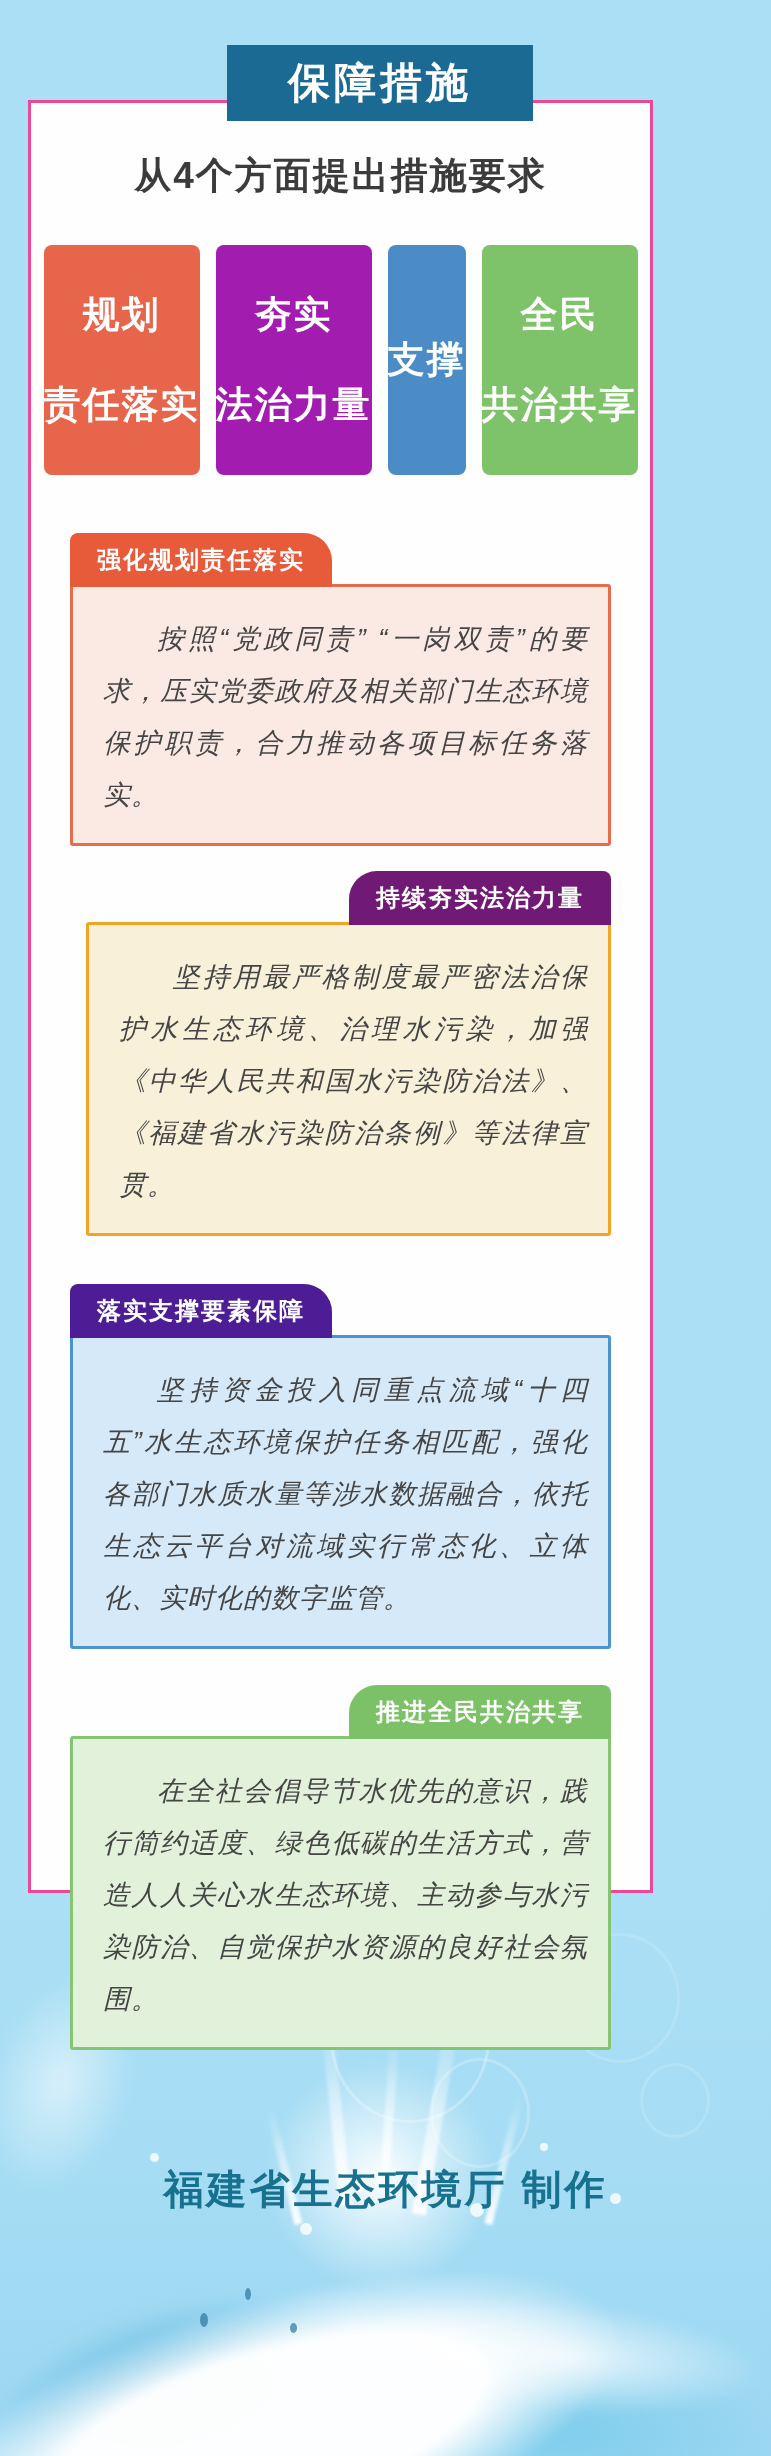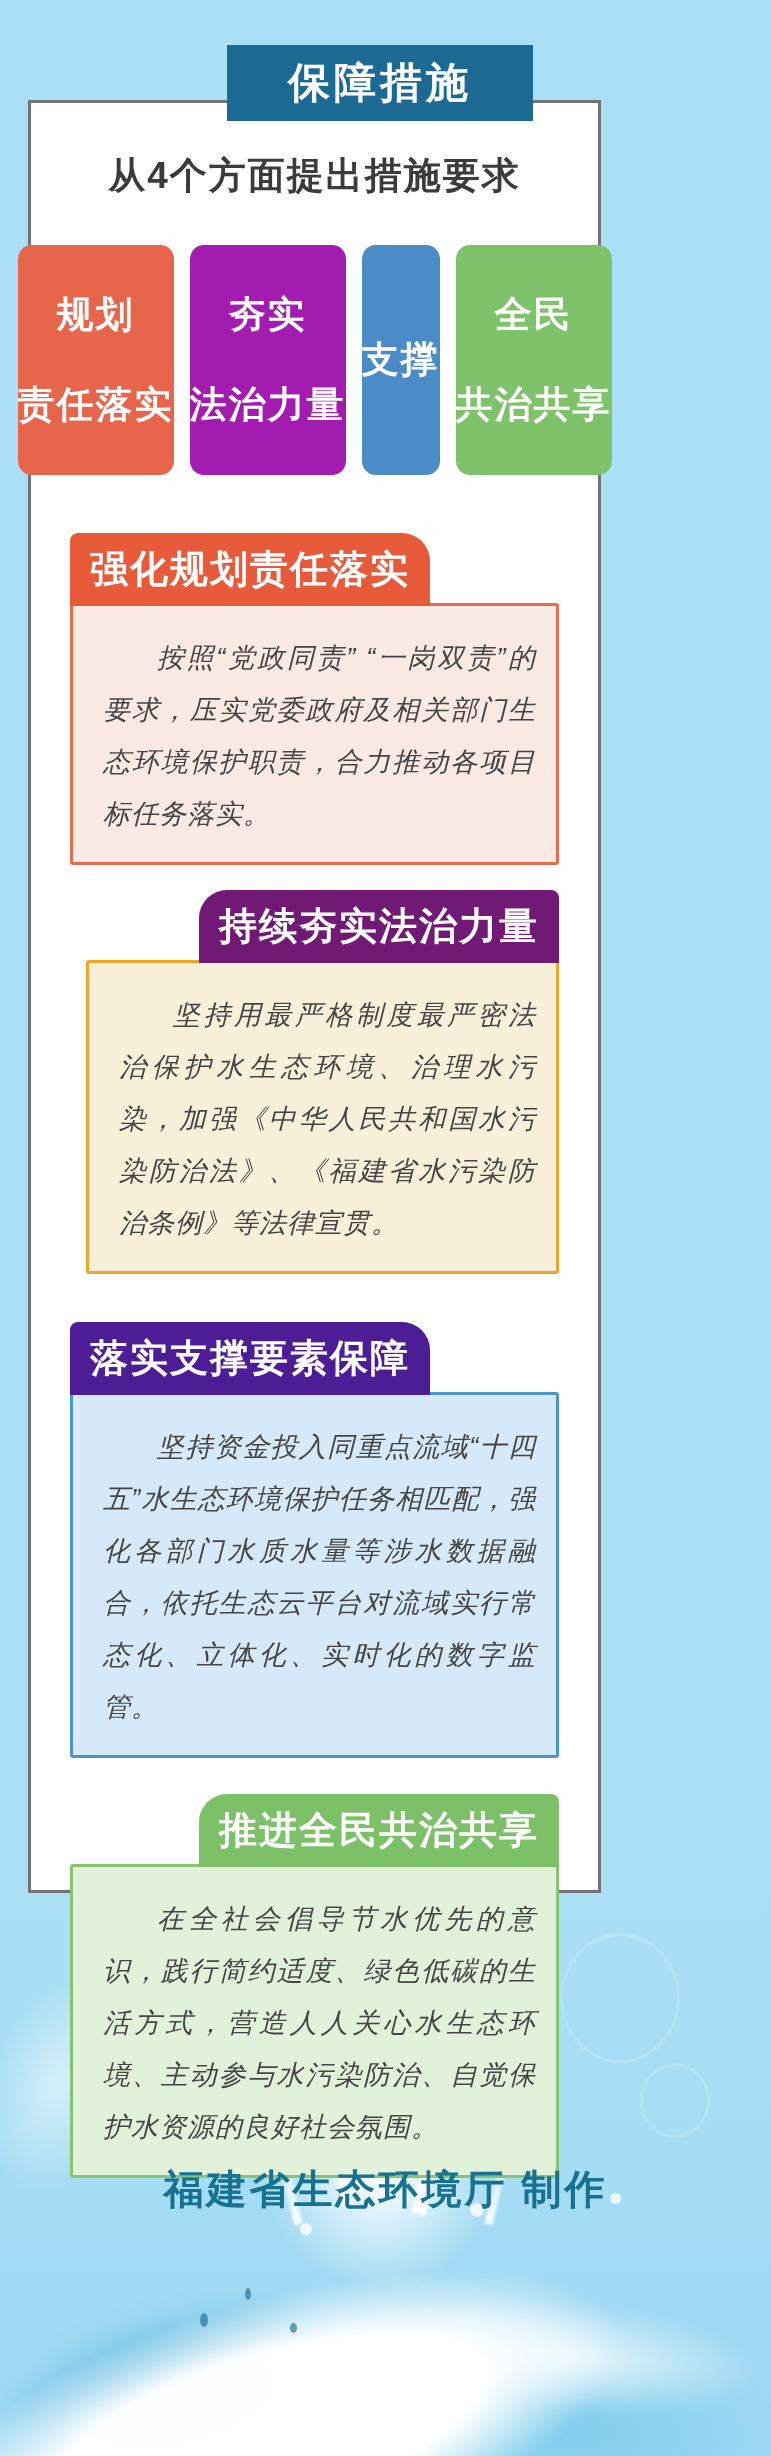--- a/index.html
+++ b/index.html
@@ -16,51 +16,51 @@
   .banner {
     position:absolute; top:45px; left:227px; width:306px; height:76px;
     background:#1a6a93; z-index:6;
     display:flex; align-items:center; justify-content:center;
     color:#ffffff; font-size:42px; font-weight:bold; letter-spacing:4px;
   }
 
   
   .card {
     position:absolute; top:100px; left:28px;
-    width:573px; height:1793px;
-    background:#fffefe; border:3px solid #737373; z-index:2;
+    width:625px; height:1793px;
+    background:#fffefe; border:3px solid #ec4899; z-index:2;
     padding:0 19px;
   }
 
   .intro-title {
     margin-top:48px; text-align:center;
     font-size:37px; font-weight:bold; color:#3b3b3b; letter-spacing:2px;
   }
 
   
   .pill-row {
     margin-top:44px; display:flex; gap:16px; justify-content:center;
   }
   .pill {
-    width:162px; height:230px; border-radius:14px;
+    width:162px; height:230px; border-radius:8px;
     display:flex; flex-direction:column; align-items:center; justify-content:center;
     gap:40px; color:#fff; font-weight:bold; font-size:37px; letter-spacing:2px;
   }
   .pill span { white-space:nowrap; }
   .pill.p1 { background:#e7654a; }
   .pill.p2 { background:#a21caf; }
   .pill.p3 { background:#4b8cc6; }
   .pill.p4 { background:#7ec26a; }
 
   
   .sec { display:flex; flex-direction:column; }
   .sec-label {
     position:relative; z-index:3; margin-bottom:-3px;
     display:inline-block; width:max-content;
-    padding:11px 20px; color:#fff; font-size:38px; font-weight:bold; letter-spacing:2px;
+    padding:11px 27px; color:#fff; font-size:24px; font-weight:bold; letter-spacing:2px;
   }
   .sec-label.left  { align-self:flex-start; margin-left:20px;  border-radius:8px 28px 0 0; }
   .sec-label.right { align-self:flex-end;   margin-right:20px; border-radius:28px 8px 0 0; }
   .sec-box {
     margin:0 20px; border-width:3px; border-style:solid; border-radius:3px;
     padding:26px 20px 22px 30px;
     font-style:italic;
   }
   .sec-text {
     font-size:27px; line-height:52px; letter-spacing:1px; color:#454545;

